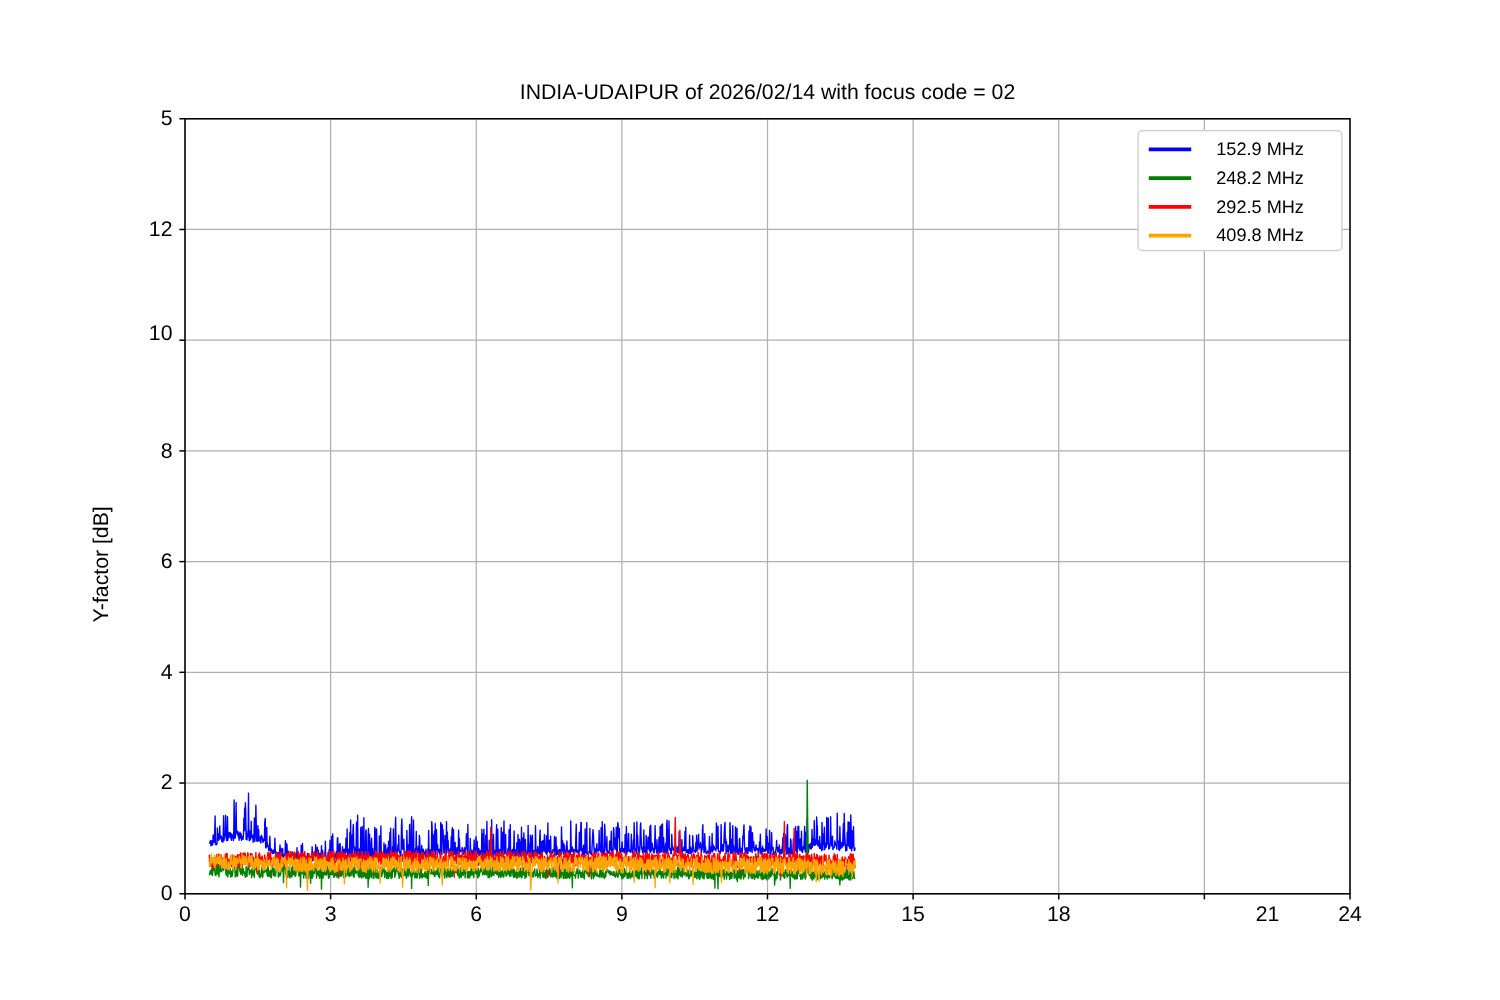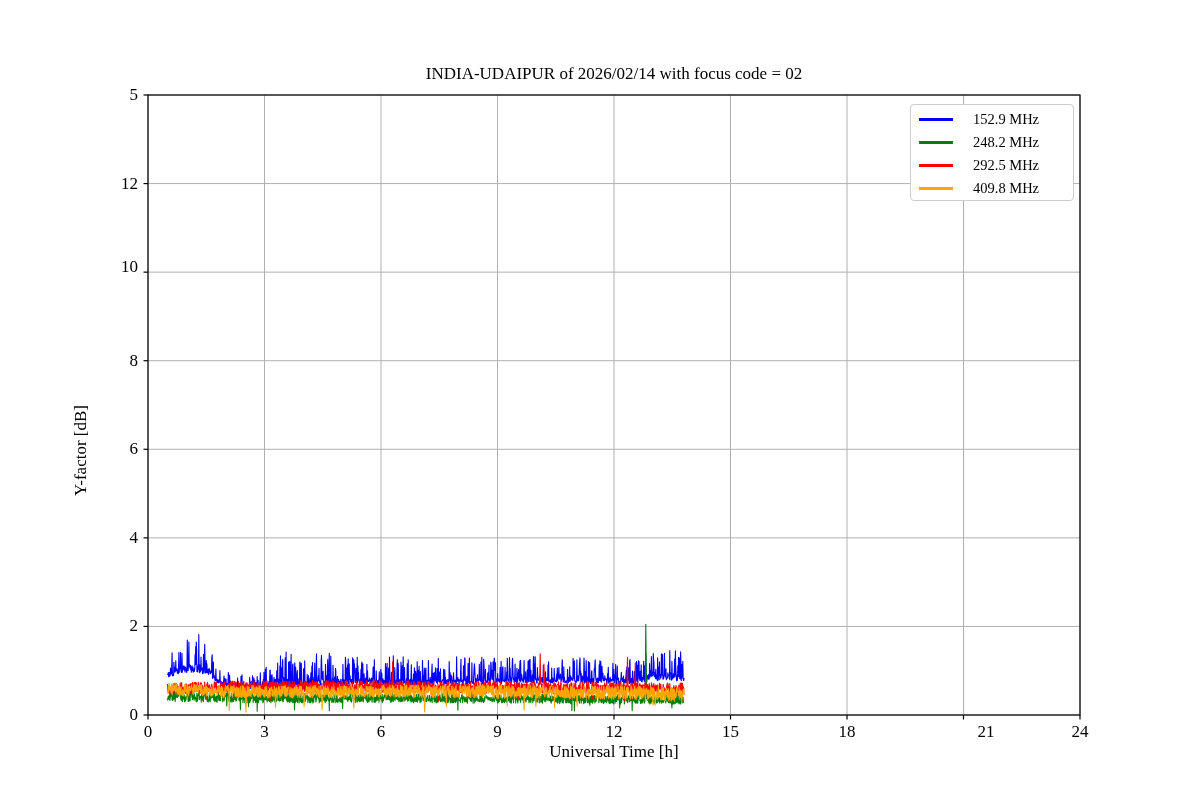--- a/index.html
+++ b/index.html
@@ -1,20 +1,20 @@
 <!DOCTYPE html>
 <html><head>
 <meta charset="utf-8">
 <style>
   html,body{margin:0;padding:0;background:#ffffff;}
   #fig{
     position:relative;
     width:1200px;height:800px;
     background:#ffffff;
-    font-family:Liberation Serif, serif;
+    font-family:Liberation Sans, sans-serif;
     overflow:hidden;
   }
   #chart-title{
     position:absolute;left:148px;top:64px;width:932px;
     text-align:center;font-size:17px;color:#000;
   }
   #x-axis-label{
     position:absolute;left:148px;top:742px;width:932px;
     text-align:center;font-size:17px;color:#000;
   }
@@ -92,34 +92,33 @@
         <line x1="143.5" y1="537.8571428571429" x2="148" y2="537.8571428571429"></line>
         <line x1="143.5" y1="449.2857142857143" x2="148" y2="449.2857142857143"></line>
         <line x1="143.5" y1="360.7142857142857" x2="148" y2="360.7142857142857"></line>
         <line x1="143.5" y1="272.1428571428571" x2="148" y2="272.1428571428571"></line>
         <line x1="143.5" y1="183.57142857142856" x2="148" y2="183.57142857142856"></line>
         <line x1="143.5" y1="95" x2="148" y2="95"></line>
       </g>
     </svg>
 
   <div id="chart-title">INDIA-UDAIPUR of 2026/02/14 with focus code = 02</div>
-  <div id="x-axis-label">Universal Time [h]</div>
   <div id="y-axis-label">
       <span>Y-factor [dB]</span>
     </div>
 
   <div id="tick-labels">
       <div class="tick-label xtick" style="left: 118px; top: 720px;">0</div>
       <div class="tick-label xtick" style="left: 234.5px; top: 720px;">3</div>
       <div class="tick-label xtick" style="left: 351px; top: 720px;">6</div>
       <div class="tick-label xtick" style="left: 467.5px; top: 720px;">9</div>
       <div class="tick-label xtick" style="left: 584px; top: 720px;">12</div>
       <div class="tick-label xtick" style="left: 700.5px; top: 720px;">15</div>
       <div class="tick-label xtick" style="left: 817px; top: 720px;">18</div>
-      <div class="tick-label xtick" style="left: 956px; top: 720px;">21</div>
+      <div class="tick-label xtick" style="left: 984px; top: 720px;">21</div>
       <div class="tick-label xtick" style="left: 1050px; top: 720px;">24</div>
       <div class="tick-label ytick" style="left: 78px; top: 703px;">0</div>
       <div class="tick-label ytick" style="left: 78px; top: 614.429px;">2</div>
       <div class="tick-label ytick" style="left: 78px; top: 525.857px;">4</div>
       <div class="tick-label ytick" style="left: 78px; top: 437.286px;">6</div>
       <div class="tick-label ytick" style="left: 78px; top: 348.714px;">8</div>
       <div class="tick-label ytick" style="left: 78px; top: 255px;">10</div>
       <div class="tick-label ytick" style="left: 78px; top: 171.571px;">12</div>
       <div class="tick-label ytick" style="left: 78px; top: 83px;">5</div>
     </div>

